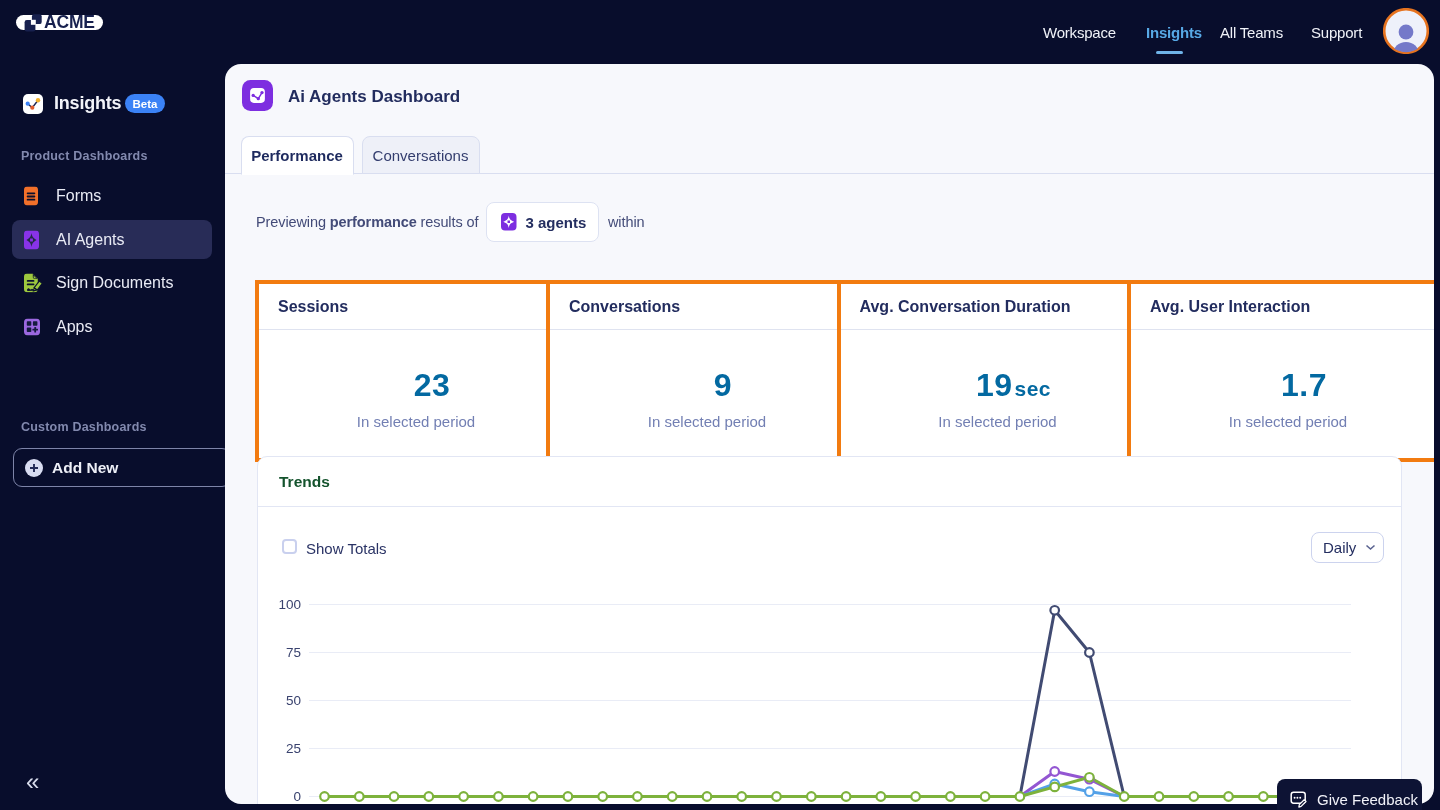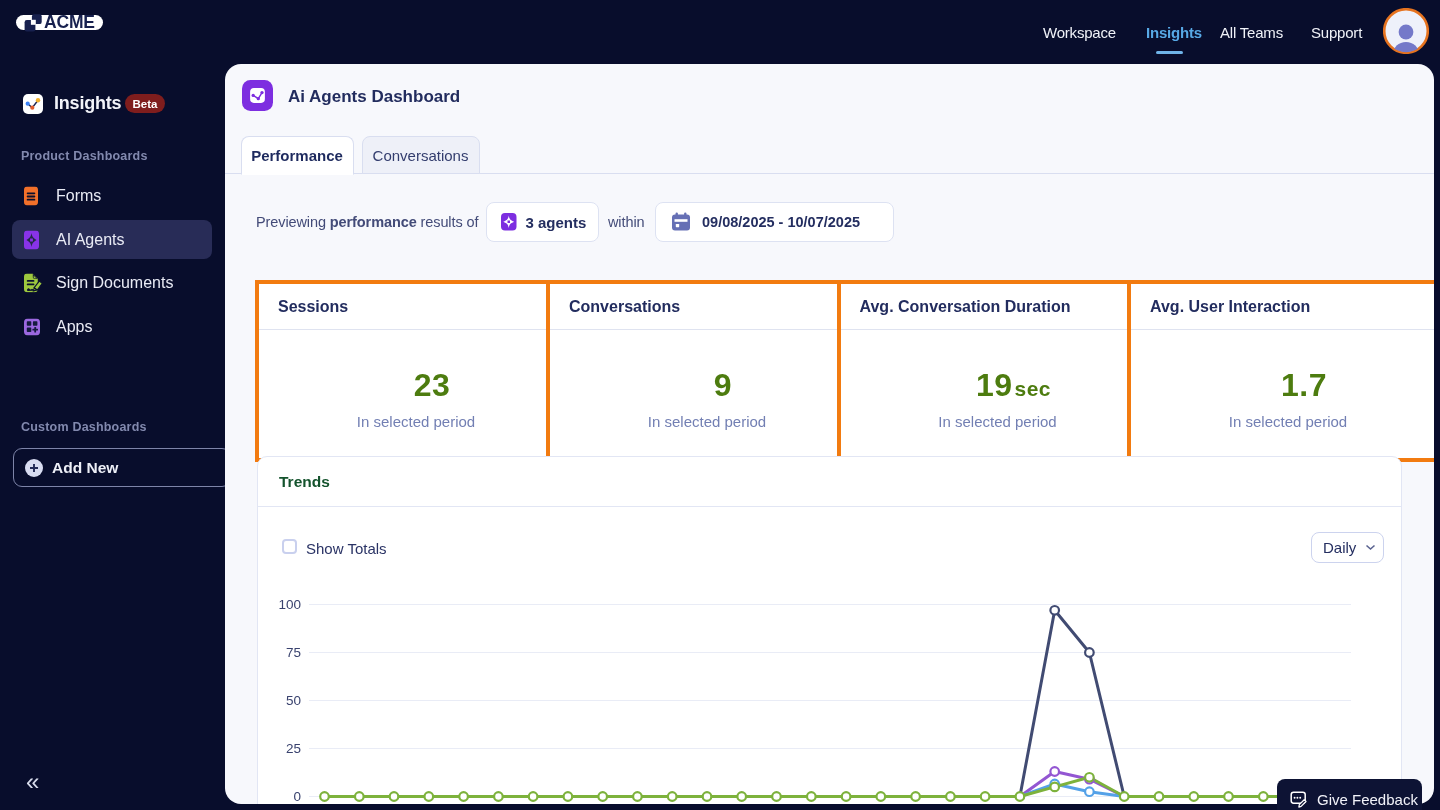--- a/index.html
+++ b/index.html
@@ -12,21 +12,21 @@
 #logo svg { margin-left:0; }
 #logo .txt { font-size:17.5px; font-weight:bold; color:#17204E; letter-spacing:-0.2px; margin-left:-1px; }
 .topnav { top:0; height:64px; display:flex; align-items:center; font-size:15px; letter-spacing:-0.2px; color:#F0F2F8; }
 .topnav.ins { color:#57A8E5; font-weight:bold; }
 #insUnderline { left:1156px; top:51px; width:27px; height:3px; background:#6FB3E8; border-radius:2px; }
 
 
 #sidebar { left:0; top:64px; width:225px; height:746px; color:#E9EBF5; }
 #insigIcon { left:23px; top:30px; }
 #insigTitle { left:54px; top:29px; font-size:18px; font-weight:bold; letter-spacing:-0.2px; color:#F2F3F9; }
-#betaPill { left:125px; top:30px; width:40px; height:19px; background:#7f1d1d; border-radius:10px; color:#fff; font-size:11.5px; font-weight:bold; display:flex; align-items:center; justify-content:center; }
+#betaPill { left:125px; top:30px; width:40px; height:19px; background:#3b82f6; border-radius:10px; color:#fff; font-size:11.5px; font-weight:bold; display:flex; align-items:center; justify-content:center; }
 .sideLabel { left:21px; font-size:12.5px; font-weight:bold; color:#8289AE; letter-spacing:0.2px; }
 .mrow { left:12px; width:200px; height:39px; border-radius:8px; display:flex; align-items:center; }
 .mrow.sel { background:#282C57; }
 .mrow svg { position:absolute; left:12px; top:50%; transform:translateY(-50%); }
 .mrow .t { position:absolute; left:44px; top:50%; transform:translateY(-50%); font-size:16px; color:#E9EBF5; }
 #addNew { left:13px; top:384px; width:218px; height:39px; border:1.5px solid #7D84A8; border-radius:9px; display:flex; align-items:center; }
 #addNew .circ { width:18px; height:18px; border-radius:50%; background:#D9DDF2; margin-left:11px; display:flex; align-items:center; justify-content:center; }
 #addNew .t { margin-left:9px; font-size:15.5px; font-weight:bold; color:#EDEFF7; }
 #collapse { left:26px; top:704px; font-size:24px; color:#D8DCEC; }
 
@@ -44,21 +44,21 @@
 #pill1 .t { margin-left:9px; font-size:15px; font-weight:bold; color:#242E60; }
 #pill1 svg { margin-left:14px; }
 #pill2 { left:430px; width:239px; }
 #pill2 .t { margin-left:10px; font-size:14.5px; font-weight:bold; color:#242E60; }
 #pill2 svg { margin-left:14px; }
 
 
 .mcard { top:216px; width:322px; height:182px; background:#fff; border:4.5px solid #F27B10; border-radius:0; }
 .mcard .h { margin:14px 0 0 19px; font-size:16px; font-weight:bold; color:#222C5E; }
 .mcard .div { margin-top:13px; height:1px; background:#DFE3F0; }
-.mcard .num { margin-top:37px; text-align:center; font-size:32px; font-weight:bold; color:#4d7c0f; letter-spacing:0.5px;padding-left:32px; }
+.mcard .num { margin-top:37px; text-align:center; font-size:32px; font-weight:bold; color:#0369a1; letter-spacing:0.5px;padding-left:32px; }
 .mcard .sub { margin-top:9px; text-align:center; font-size:15px; color:#727FB3; }
 
 
 #trends { left:32px; top:392px; width:1145px; height:460px; background:#fff; border:1px solid #E2E6F4; border-radius:10px; }
 #trends .h { margin:16px 0 0 21px; font-size:15.5px; font-weight:bold; color:#14532d; }
 #trends .div { margin-top:15px; height:1px; background:#E2E6F4; }
 #cbox { left:57px; top:475px; width:15px; height:15px; border:2px solid #C9D0EE; border-radius:4px; background:#fff; }
 #cboxLbl { left:81px; top:476px; font-size:15px; color:#2A3365; }
 #daily { left:1086px; top:468px; width:73px; height:31px; background:#fff; border:1px solid #CCD3EE; border-radius:8px; display:flex; align-items:center; font-size:15px; color:#242E60; }
 #daily .t { margin-left:11px; }
@@ -181,30 +181,20 @@
 
   <div class="abs ptxt" style="left:31px;">Previewing <b>performance</b> results of</div>
   <div class="abs pill" id="pill1">
     <svg width="15.5" height="17.5" viewBox="0 0 15.5 17.5">
         <rect width="15.5" height="17.5" rx="4" fill="#7D2EE0"></rect>
         <path fill-rule="evenodd" d="M7.75 2.4 C8.3 5.9 9.1 7 13.2 8.75 C9.1 10.5 8.3 11.6 7.75 15.1 C7.2 11.6 6.4 10.5 2.3 8.75 C6.4 7 7.2 5.9 7.75 2.4 Z M6.5 7.5 h2.5 v2.5 h-2.5 Z" fill="#fff"></path>
       </svg>
     <span class="t">3 agents</span>
   </div>
   <div class="abs ptxt" style="left:383px;">within</div>
-  <div class="abs pill" id="pill2">
-    <svg width="22" height="22" viewBox="0 0 22 22">
-        <rect x="2" y="3.5" width="18" height="16" rx="3" fill="#6670B5"></rect>
-        <rect x="5.5" y="1.5" width="2.4" height="4.4" rx="1.2" fill="#6670B5"></rect>
-        <rect x="14.1" y="1.5" width="2.4" height="4.4" rx="1.2" fill="#6670B5"></rect>
-        <rect x="4.5" y="8.2" width="13" height="2.6" fill="#fff"></rect>
-        <rect x="5.8" y="13" width="3.4" height="3.2" rx="0.6" fill="#fff"></rect>
-      </svg>
-    <span class="t">09/08/2025 - 10/07/2025</span>
-  </div>
 
   <div class="abs mcard" style="left:30px;">
     <div class="h">Sessions</div>
       <div class="div"></div>
     <div class="num">23</div>
       <div class="sub">In selected period</div>
   </div>
   <div class="abs mcard" style="left:321px;">
     <div class="h">Conversations</div>
       <div class="div"></div>

